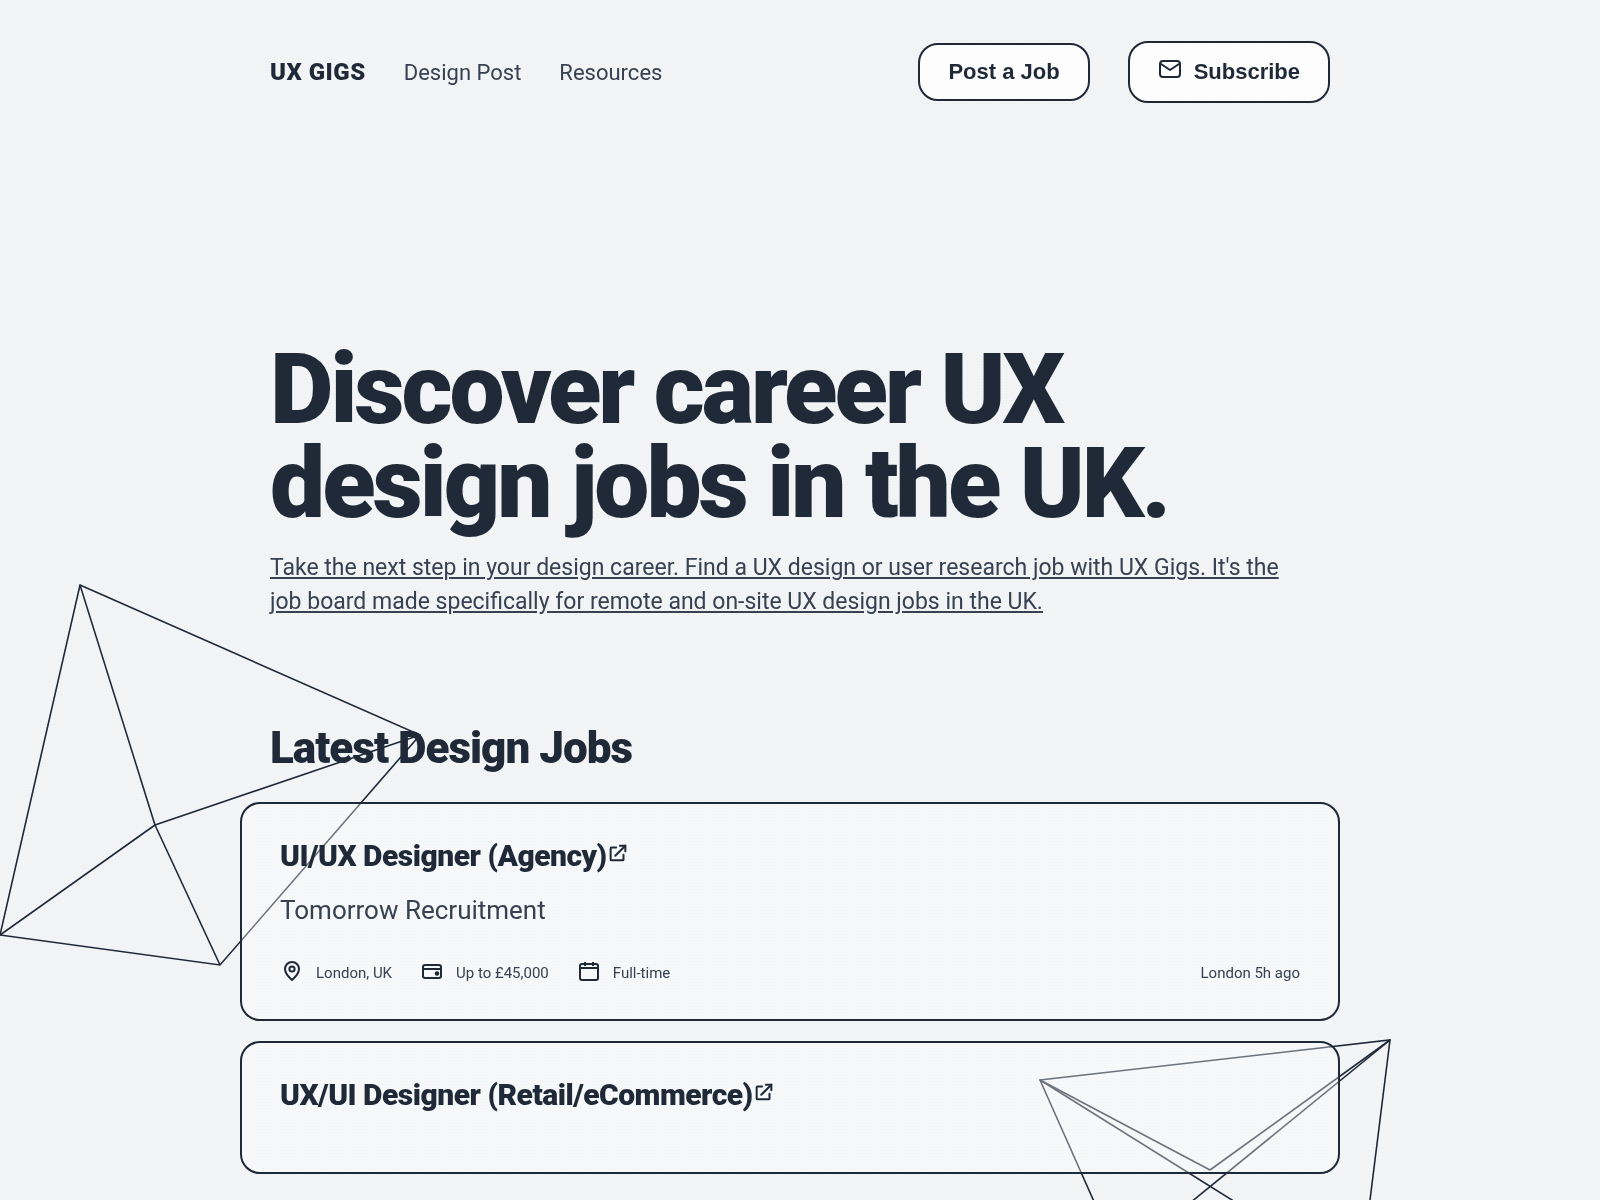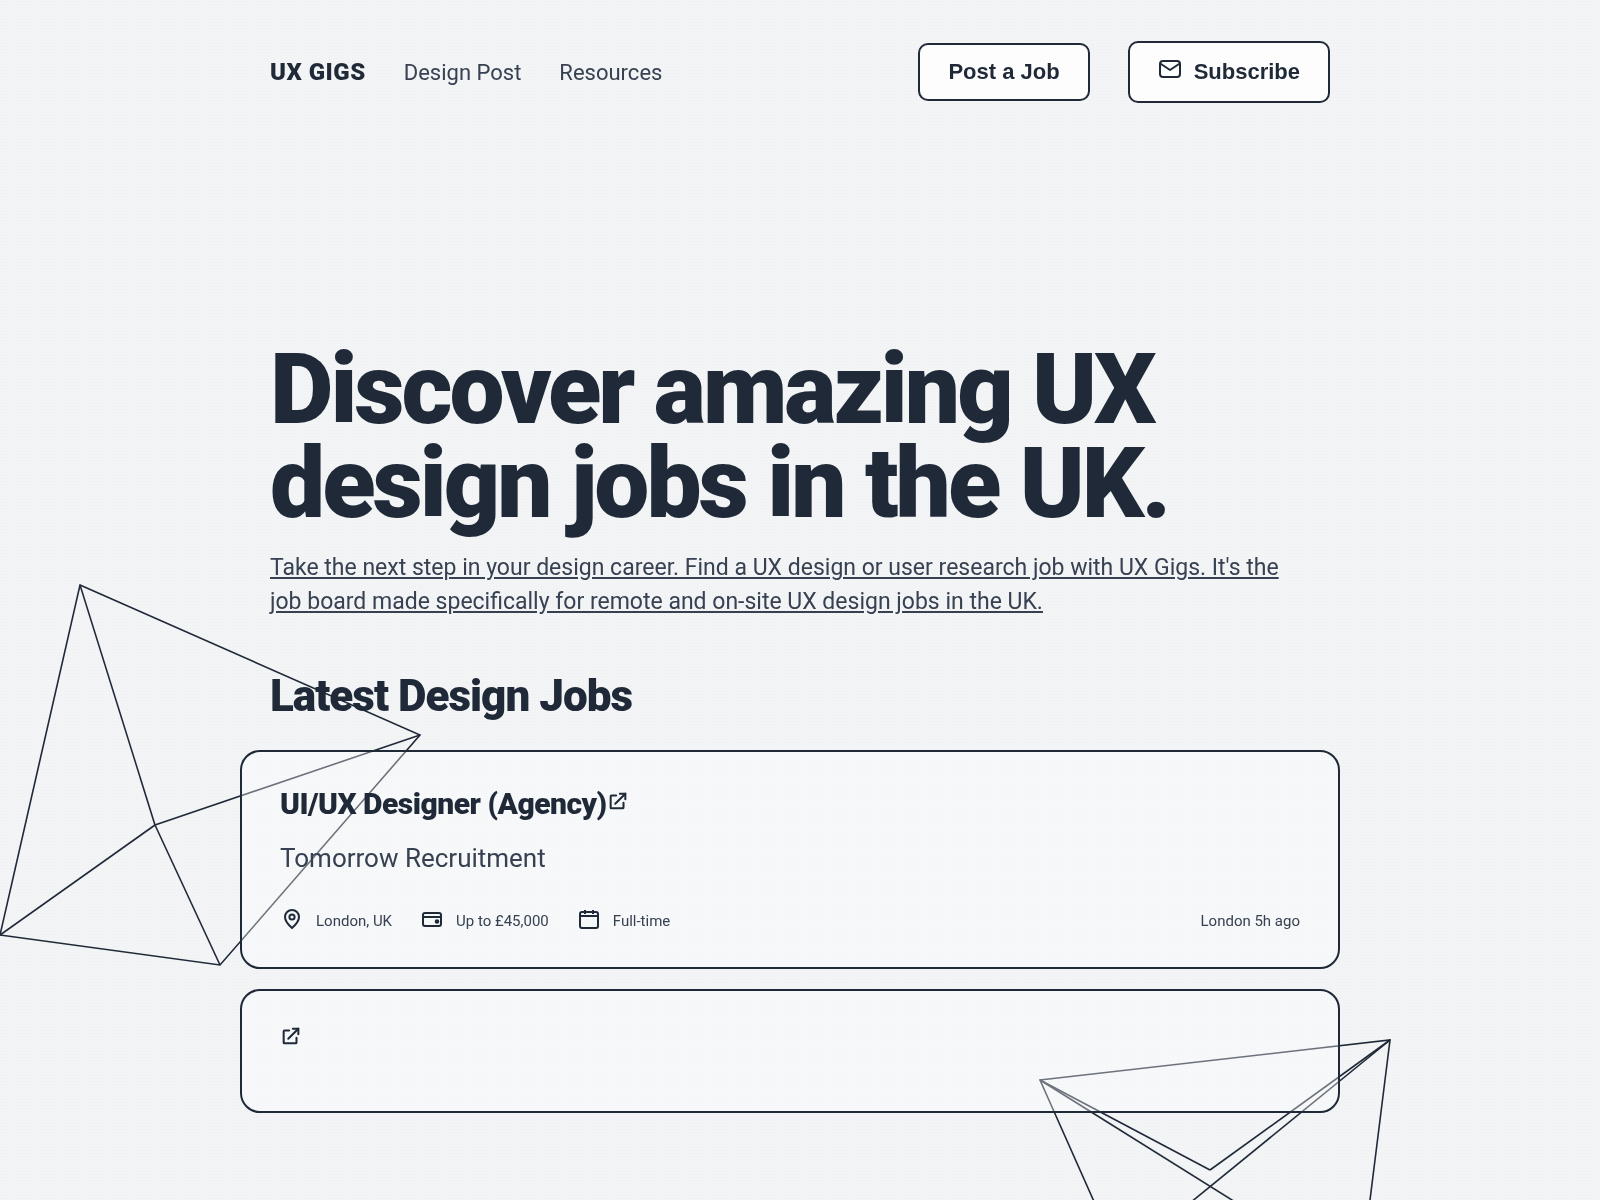--- a/index.html
+++ b/index.html
@@ -58,21 +58,21 @@
     color:var(--ink-soft);
     text-decoration:none;
     cursor:pointer;
   }
   .spacer{flex:1;}
   .btn{
     display:inline-flex;
     align-items:center;
     gap:12px;
     border:2px solid var(--border);
-    border-radius:10px;
+    border-radius:20px;
     background:#fdfdfd;
     padding:14px 28px;
     font-size:22px;
     font-weight:800;
     color:var(--ink);
     cursor:pointer;
   }
   .btn svg{width:24px;height:24px;stroke:var(--ink);}
 
   
@@ -88,21 +88,21 @@
     margin:20px 0 0 0;
     font-size:23px;
     line-height:1.45;
     color:var(--ink-soft);
     max-width:1040px;
     text-decoration:underline;
   }
 
   
   h2.section{
-    margin:52px 0 28px 0;
+    margin:104px 0 28px 0;
     font-size:44px;
     font-weight:900;
     letter-spacing:-1px;
   }
 
   
   .card{
     border:2px solid var(--border);
     border-radius:20px;
     background:rgba(255,255,255,.35);
@@ -197,21 +197,21 @@
       <span>
         <svg viewBox="0 0 24 24" fill="none" stroke-width="2" stroke-linecap="round" stroke-linejoin="round">
           <rect x="2" y="4" width="20" height="16" rx="3"></rect>
           <path d="M3 7l9 6 9-6"></path>
         </svg>
       </span>
       <span>Subscribe</span>
     </button>
   </header>
 
-  <h1 class="hero">Discover amazing UX design jobs in the UK.</h1>
+  <h1 class="hero">Discover career UX design jobs in the UK.</h1>
   <p class="lede">Take the next step in your design career. Find a UX design or user research job with UX Gigs. It's the job board made specifically for remote and on-site UX design jobs in the UK.</p>
 
   <h2 class="section">Latest Design Jobs</h2>
 
   <article class="card">
     <div class="title-row">
       <h3>UI/UX Designer (Agency)</h3>
       <span class="ext-icon">
         <svg viewBox="0 0 24 24" fill="none" stroke-width="2.2" stroke-linecap="round" stroke-linejoin="round">
           <path d="M14 4h6v6"></path>
@@ -250,20 +250,21 @@
             </svg>
         </span>
         <span>Full-time</span>
       </span>
       <span class="posted">London 5h ago</span>
     </div>
   </article>
 
   <article class="card" style="padding-bottom:60px;">
     <div class="title-row">
+      <h3>UX/UI Designer (Retail/eCommerce)</h3>
       <span class="ext-icon">
         <svg viewBox="0 0 24 24" fill="none" stroke-width="2.2" stroke-linecap="round" stroke-linejoin="round">
           <path d="M14 4h6v6"></path>
             <path d="M20 4L9 15"></path>
           <path d="M18 14v5a1 1 0 0 1-1 1H5a1 1 0 0 1-1-1V7a1 1 0 0 1 1-1h5"></path>
         </svg>
       </span>
     </div>
   </article>
 

